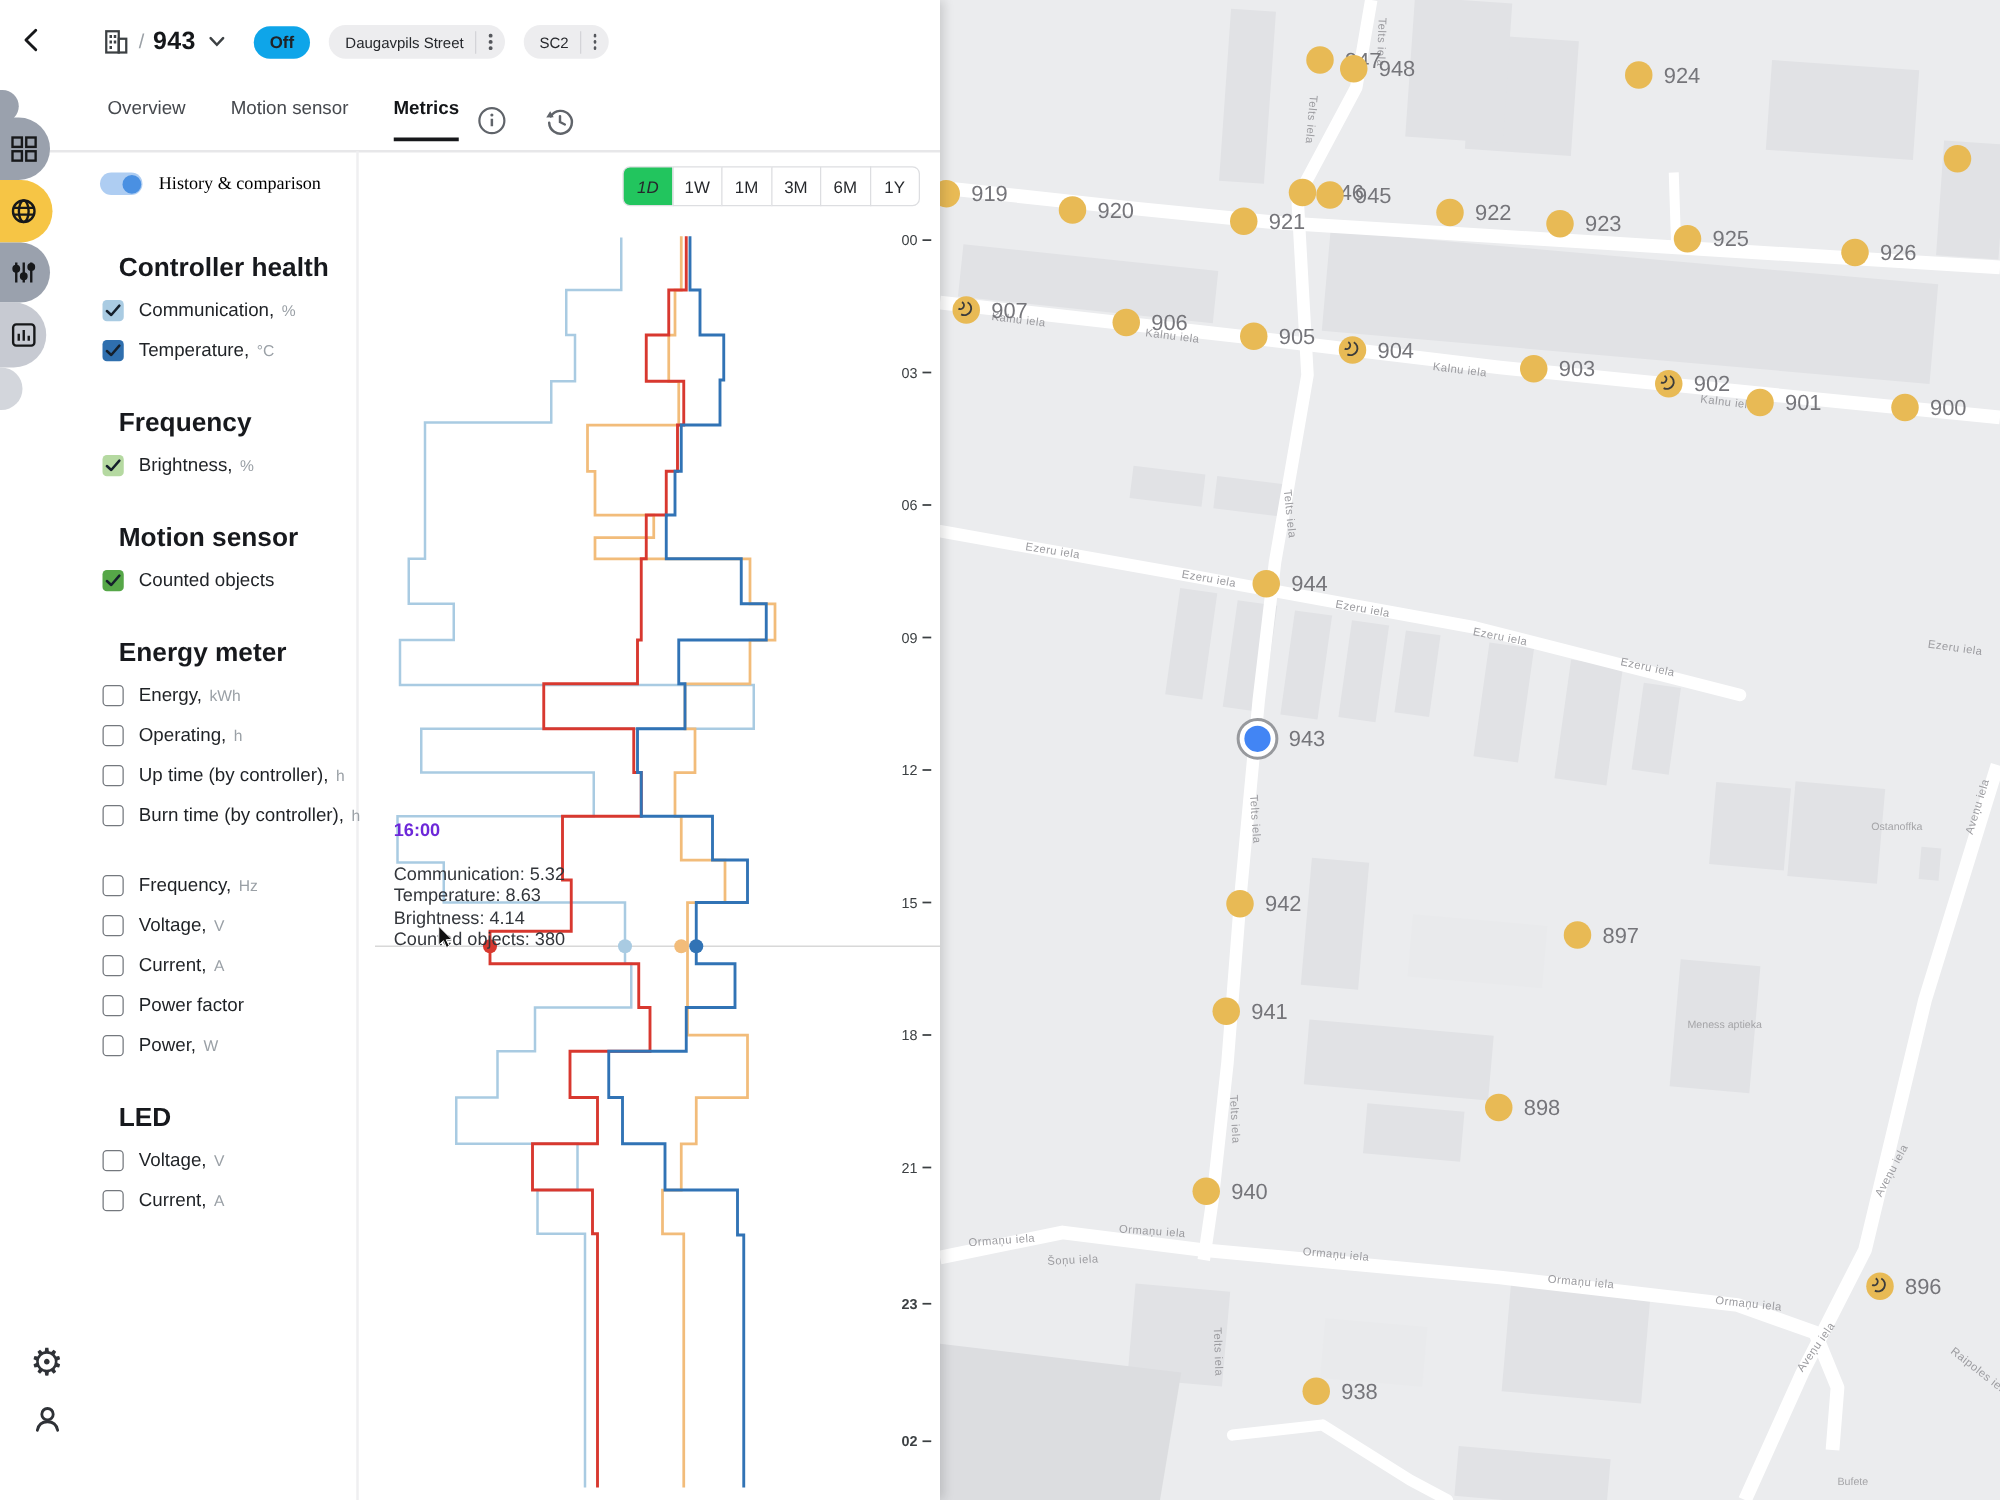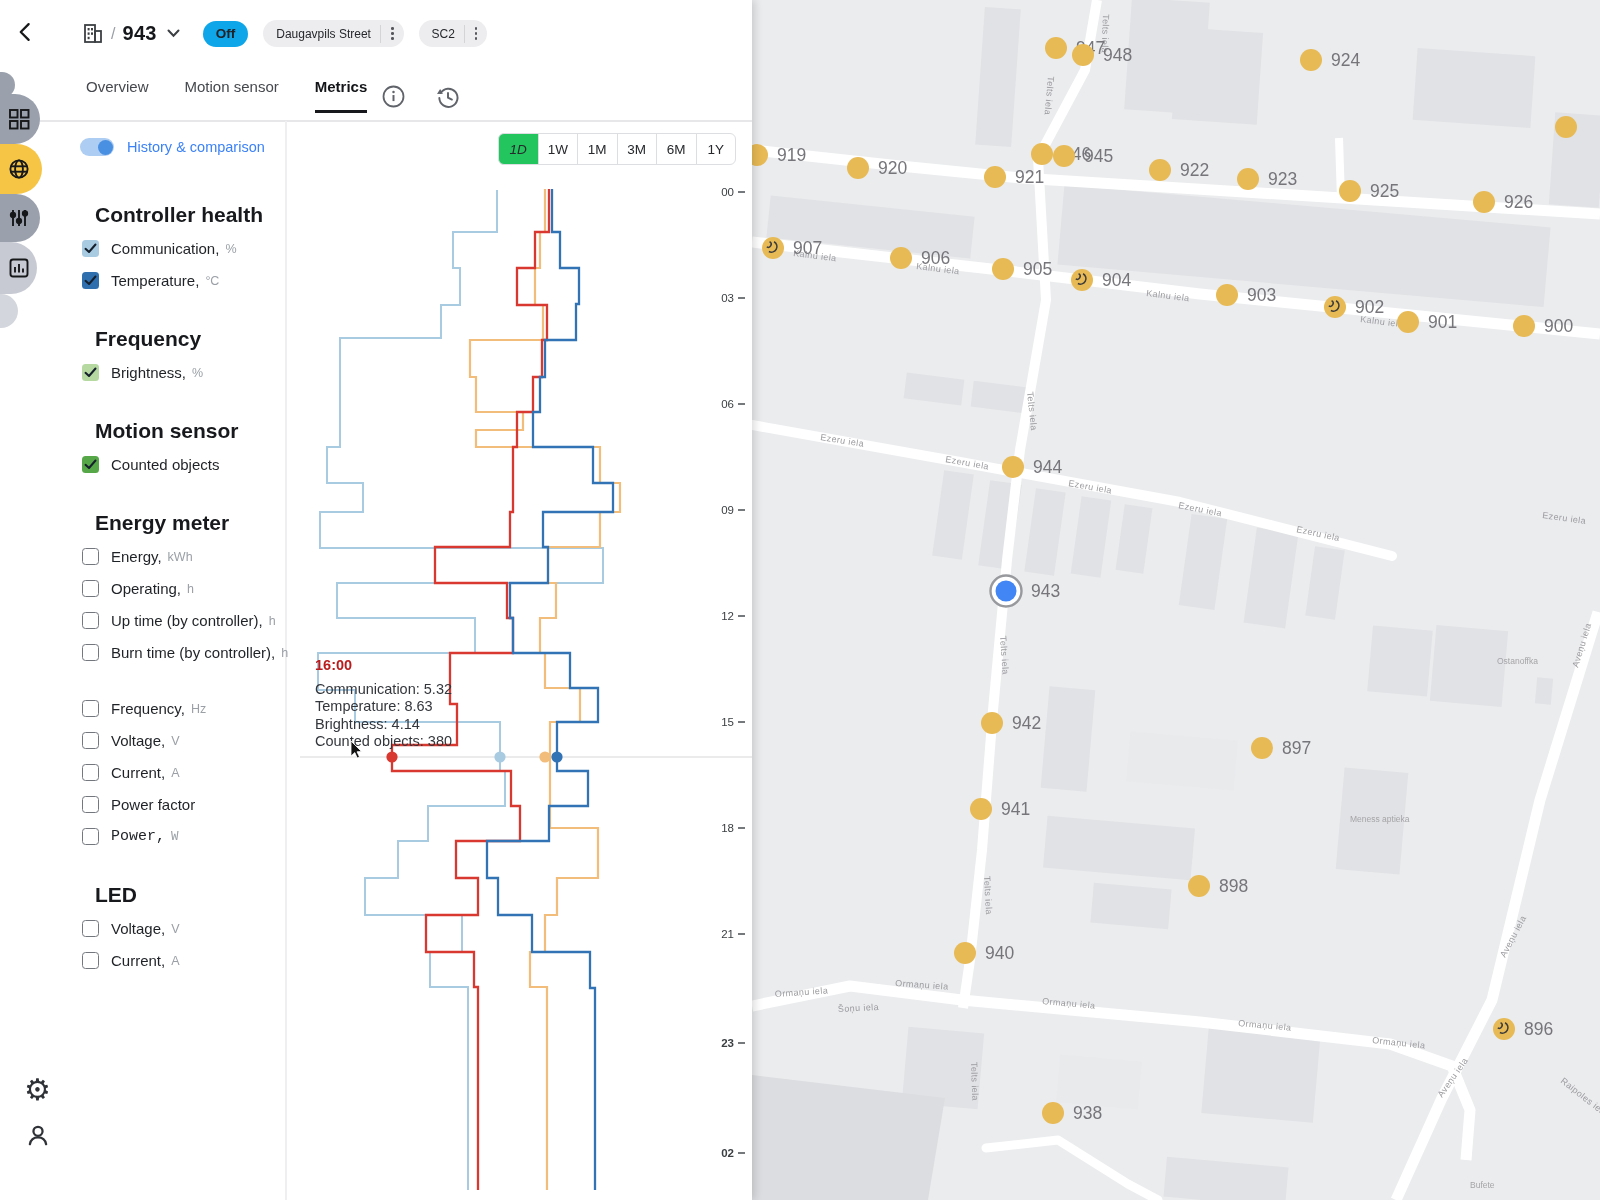--- a/index.html
+++ b/index.html
@@ -26,37 +26,37 @@
   .tabs{position:absolute;left:86px;top:78px;display:flex;gap:36px;}
   .tab{font-size:15px;color:#45484d;padding-bottom:15px;cursor:pointer;}
   .tab.active{color:#131518;font-weight:bold;border-bottom:3px solid #17181b;}
   .hdiv{position:absolute;left:0;top:120px;width:752px;height:1.5px;background:#e7e7e9;}
   .vdiv{position:absolute;left:285px;top:121px;width:1.5px;height:1079px;background:#efeff1;}
   .iconbtn{position:absolute;cursor:pointer;}
   
   .toggle-row{position:absolute;left:80px;top:138px;display:flex;align-items:center;gap:13px;}
   .toggle{width:34px;height:18px;border-radius:9px;background:#aecdf2;position:relative;cursor:pointer;}
   .toggle .knob{position:absolute;right:1.5px;top:1.5px;width:15px;height:15px;border-radius:50%;background:#4a90e2;}
-  .toggle-lbl{font-size:14.5px;color:#3b82f6;}
+  .toggle-lbl{font-size:14.5px;color:#000000;font-family:Liberation Serif, serif;}
   .sec{position:absolute;left:95px;font-size:21px;font-weight:bold;color:#17191d;}
   .mrow{position:absolute;left:70px;display:flex;align-items:center;gap:12px;cursor:pointer;padding-left:12px;}
   .cb{width:17px;height:17px;border-radius:3.5px;box-sizing:border-box;position:relative;flex:0 0 auto;}
   .cb.un{border:1.8px solid #74787e;background:#fff;}
   .mlbl{font-size:15px;color:#1f2226;}
   .munit{font-size:12.5px;color:#9aa0a6;margin-left:-6px;}
   
   .tr{position:absolute;left:498px;top:133px;display:flex;}
   .trb{width:40.5px;height:32px;box-sizing:border-box;border:1px solid #dddee1;margin-left:-1px;
     background:#fff;display:flex;align-items:center;justify-content:center;font-size:13.5px;color:#26282c;cursor:pointer;}
   .trb:first-child{border-radius:6px 0 0 6px;margin-left:0;}
   .trb:last-child{border-radius:0 6px 6px 0;}
   .trb.active{background:#22c55e;font-style:italic;}
   
   .ttip{position:absolute;left:315px;top:657px;font-size:14.5px;color:#33363b;line-height:17.6px;}
-  .ttip .t{font-weight:bold;color:#b91c1c;margin-bottom:6px;}
+  .ttip .t{font-weight:bold;color:#6d28d9;margin-bottom:17px;}
   
   .blob{position:absolute;left:0;border-radius:0 28px 28px 0;}
   .blob svg{position:absolute;left:7px;top:50%;margin-top:-12px;}
 </style>
 </head>
 <body>
 
 <div class="app">
 
   <div class="map">
@@ -405,21 +405,21 @@
         </div>
         <div class="mrow" style="top: 764px;">
           <span class="cb un"></span>
           <span class="mlbl">Current,</span>
           <span class="munit">A</span>
         </div>
         <div class="mrow" style="top: 796px;">
           <span class="cb un"></span>
           <span class="mlbl">Power factor</span>
         </div>
-        <div class="mrow" style="top: 828px; font-family: Liberation Mono, monospace;">
+        <div class="mrow" style="top: 828px;">
           <span class="cb un"></span>
           <span class="mlbl">Power,</span>
           <span class="munit">W</span>
         </div>
         <div class="sec" style="top: 883px;">LED</div>
         <div class="mrow" style="top: 920px;">
           <span class="cb un"></span>
           <span class="mlbl">Voltage,</span>
           <span class="munit">V</span>
         </div>

